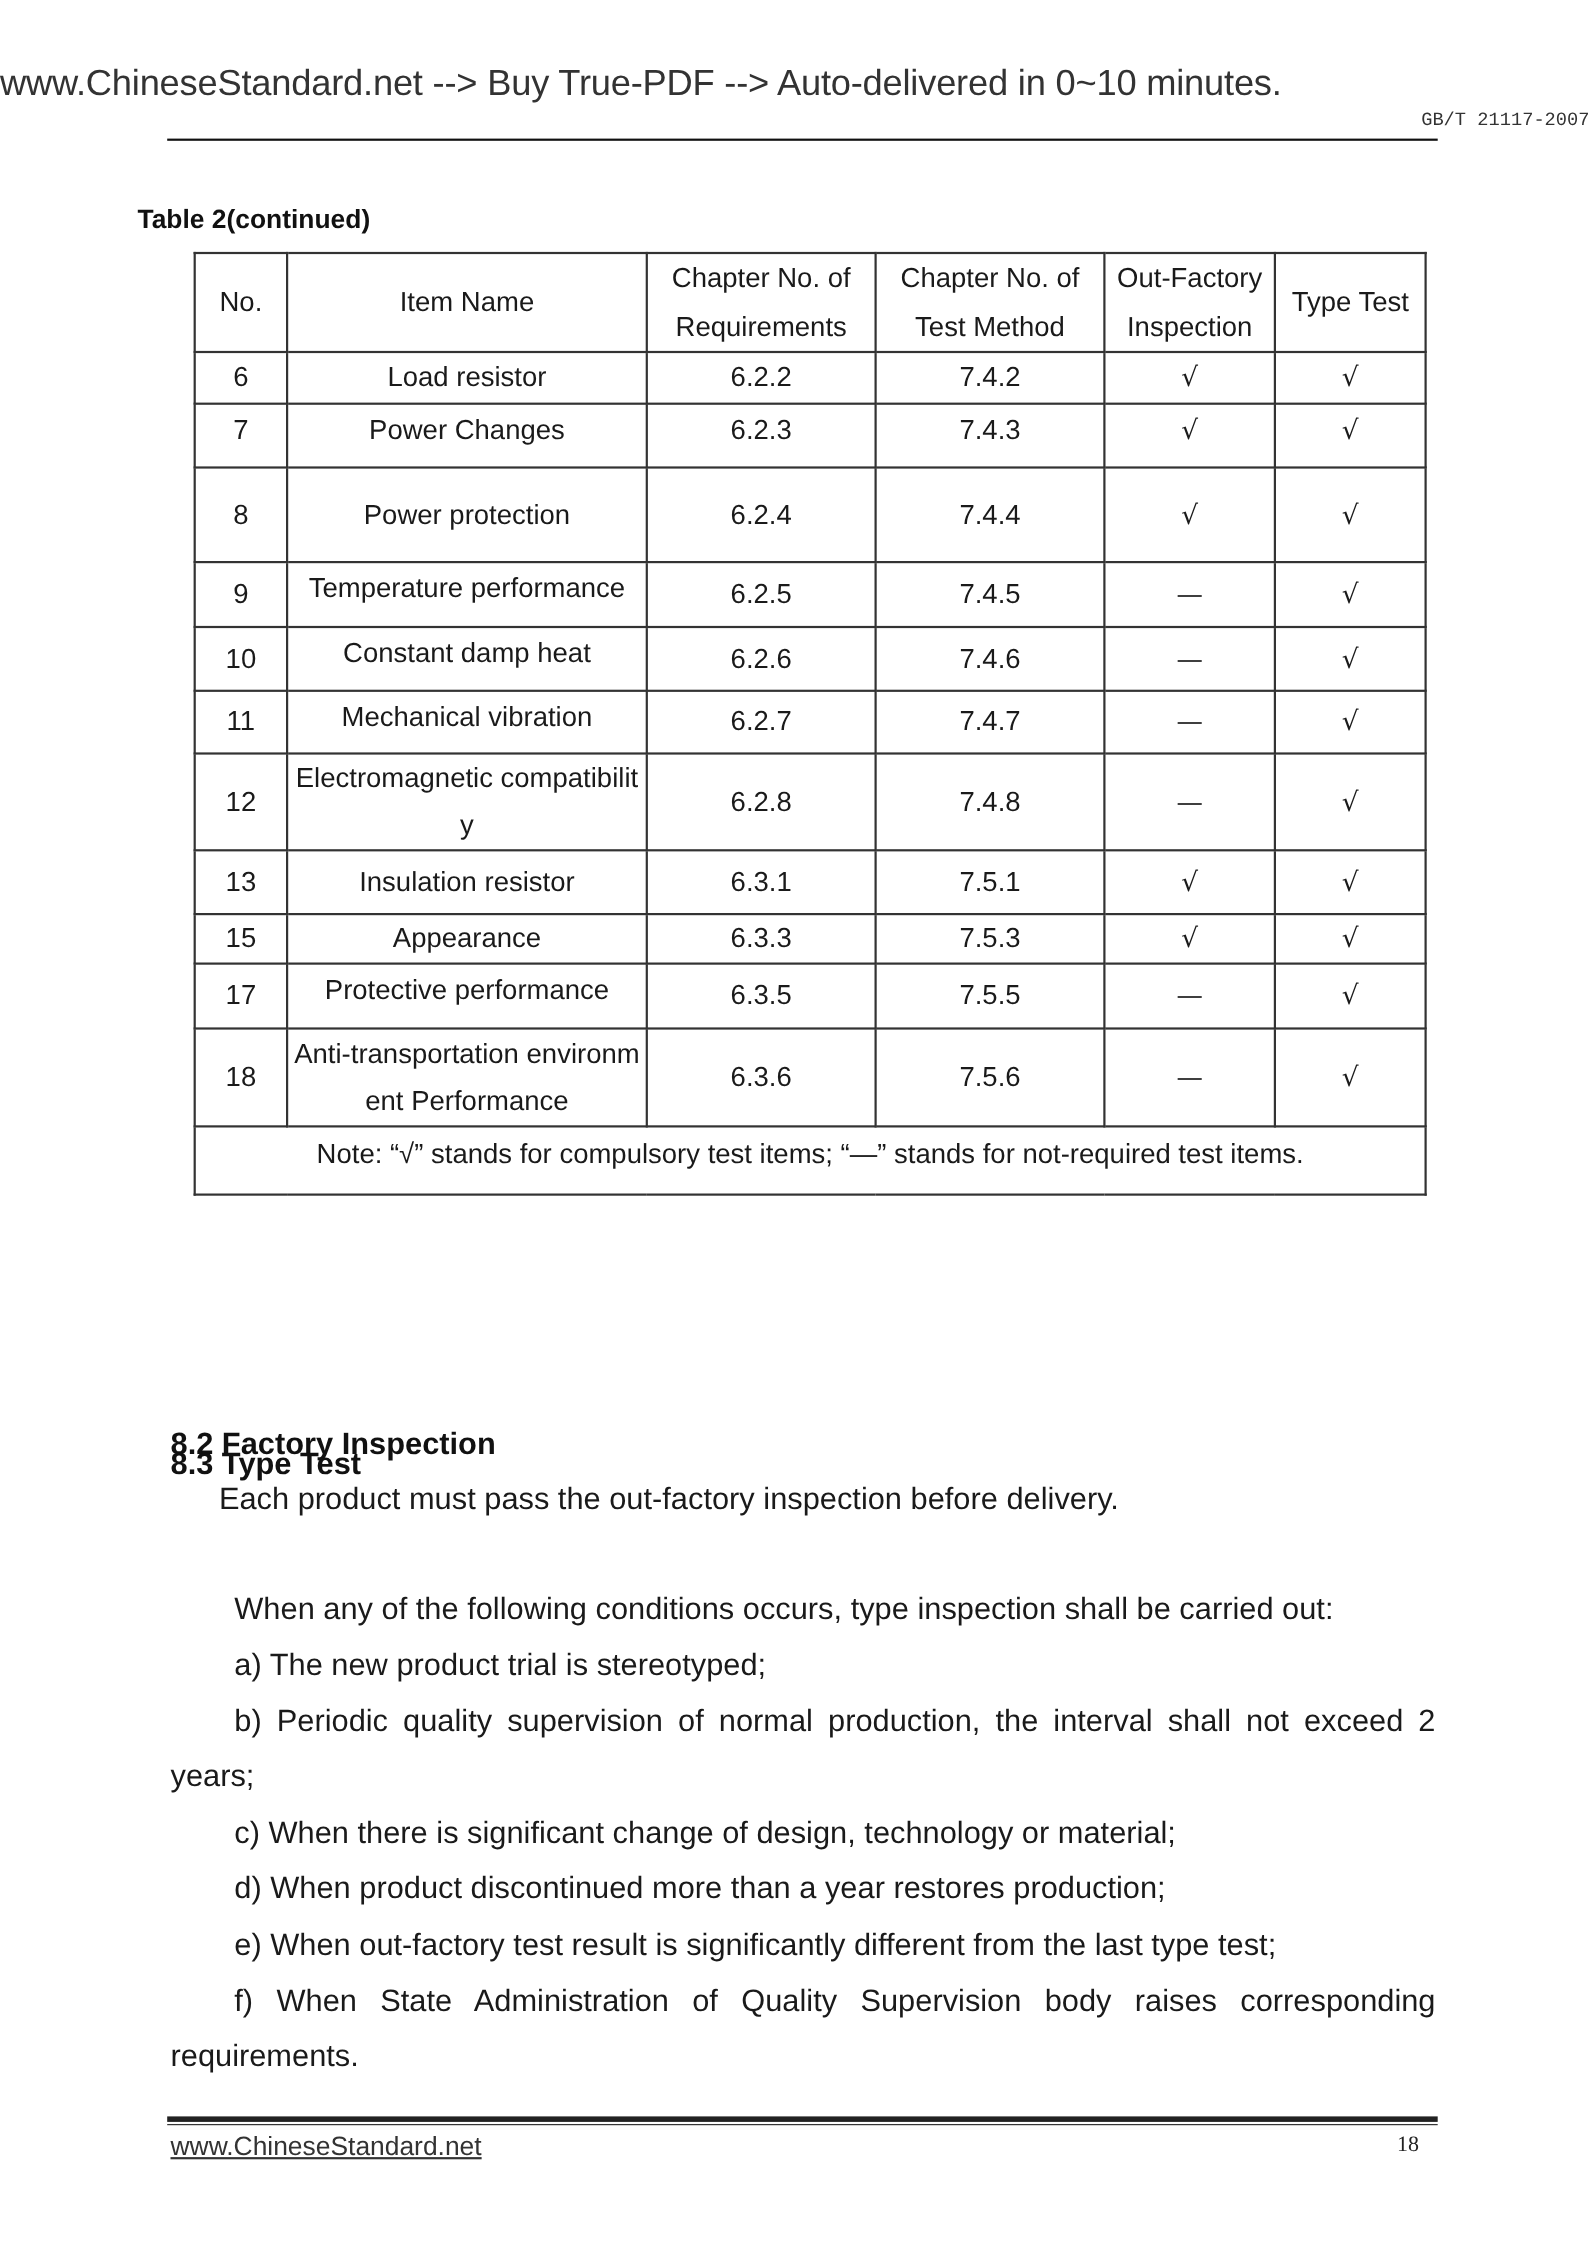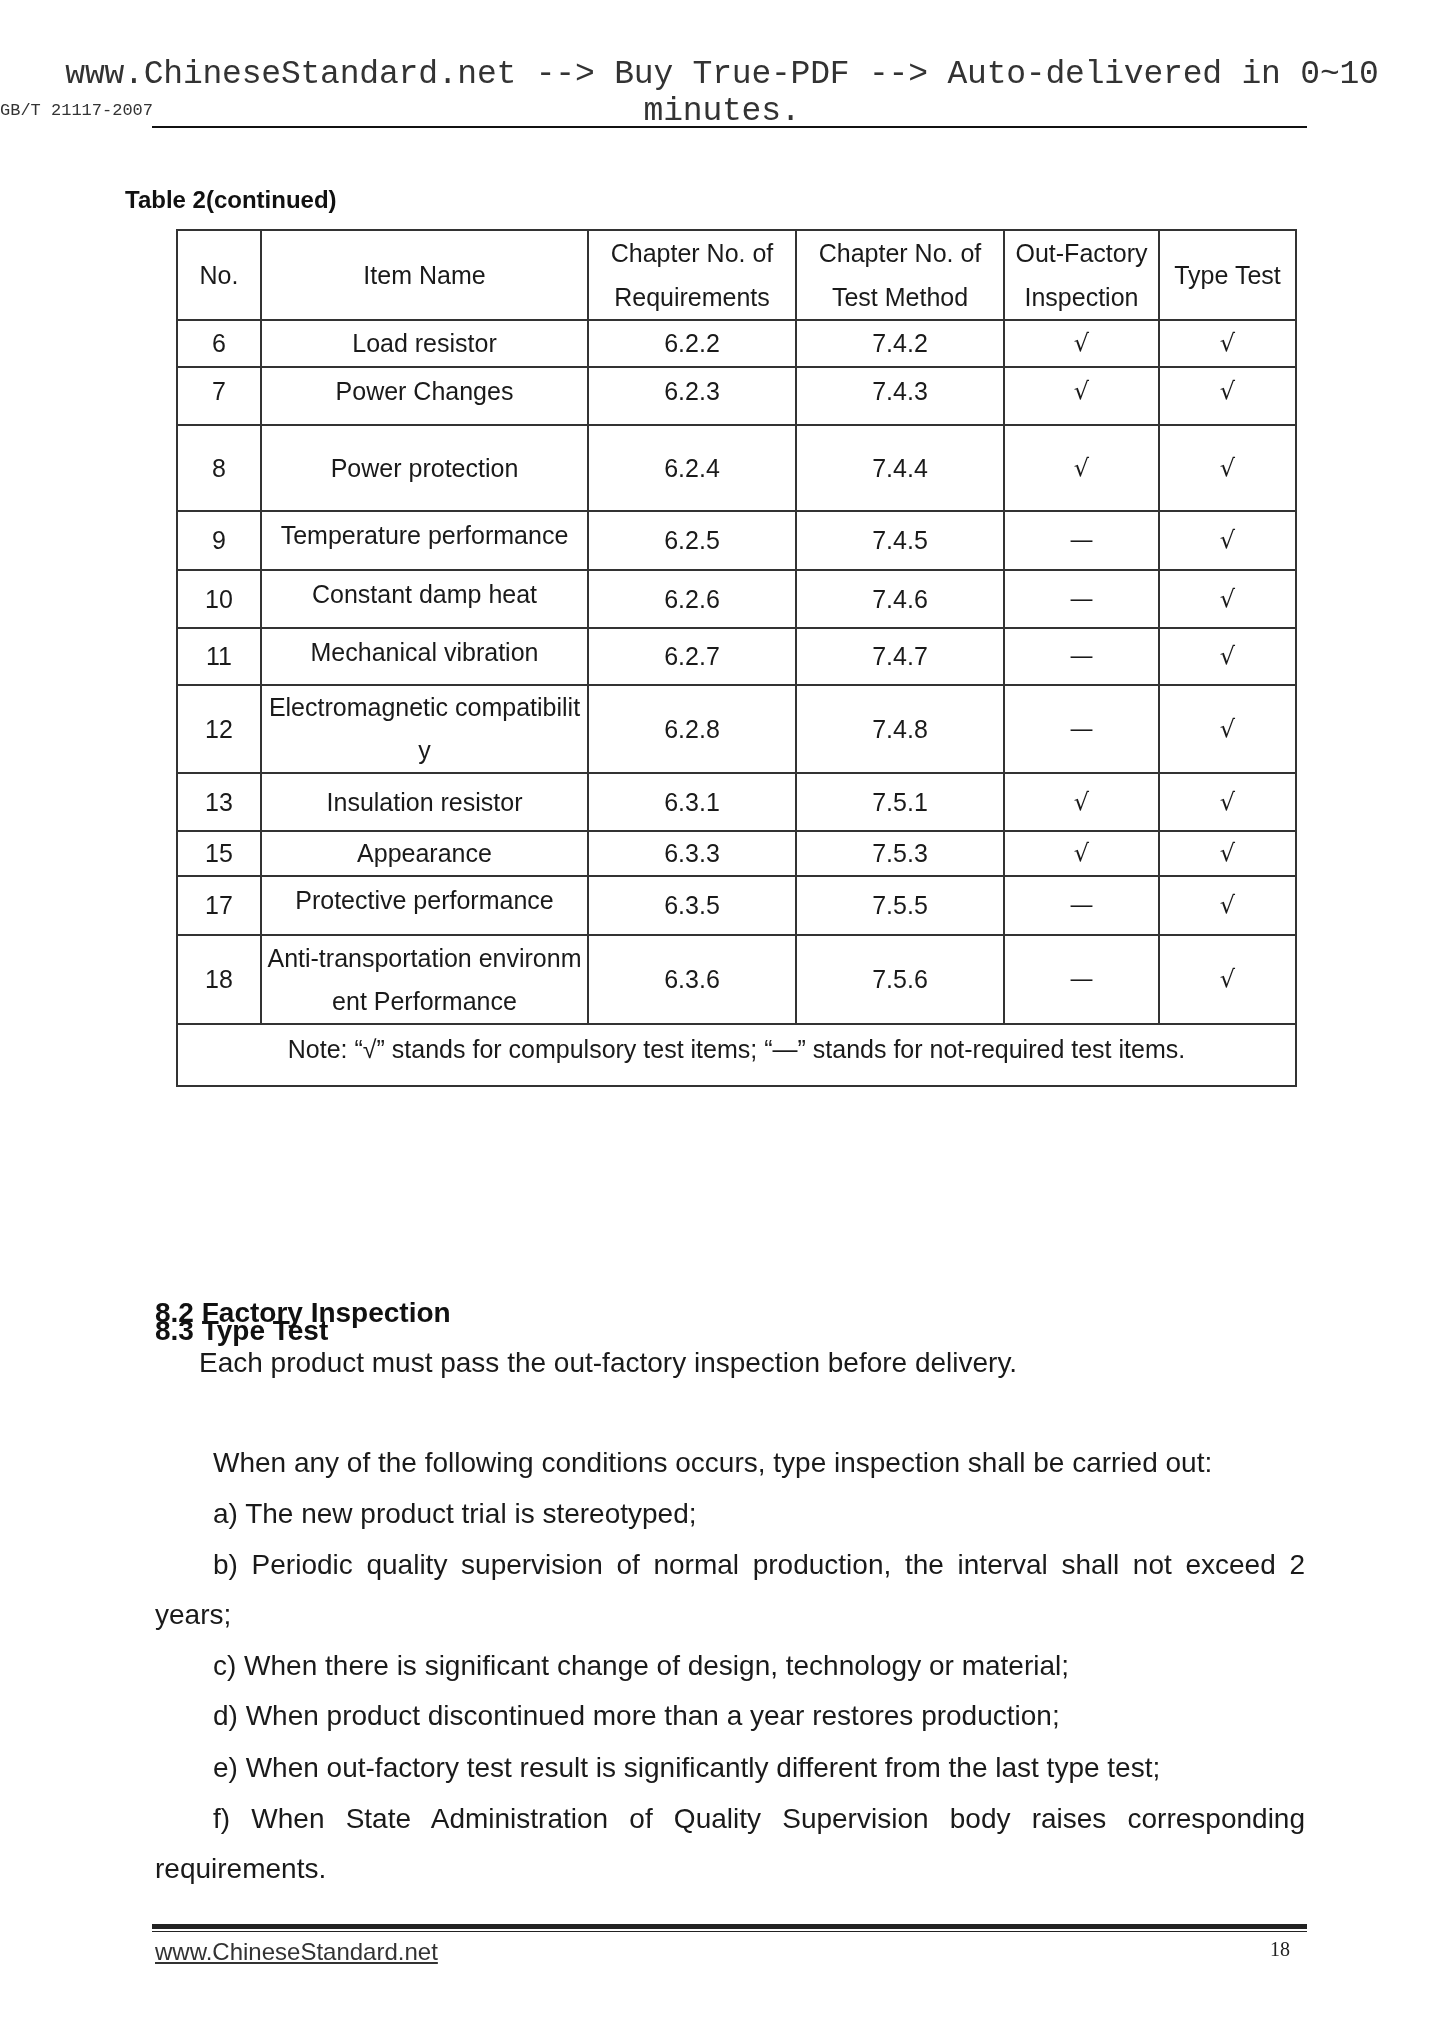--- a/index.html
+++ b/index.html
@@ -2,26 +2,26 @@
 <html><head>
 <meta charset="utf-8">
 <style>
   html, body { margin: 0; padding: 0; background: #ffffff; }
   body {
     width: 1445px; height: 2043px; position: relative; overflow: hidden;
     font-family: "Liberation Sans", sans-serif; color: #111111;
   }
   .abs { position: absolute; }
   .banner {
-    left: 0; width: 1444px; top: 56px; text-align: center;
+    left: 0; width: 1444px; top: 56px; 
     font-size: 33px; color: #333333; letter-spacing: -0.2px;
-    font-family: Liberation Mono, monospace;
+    font-family: Liberation Sans, sans-serif;
   }
   .std-code {
-    left: 0; width: 1445px; top: 101px; text-align: left;
+    left: 0; width: 1445px; top: 101px; text-align: right;
     font-size: 17px; color: #333333; font-family: "Liberation Mono", monospace;
   }
   .header-rule { left: 152px; width: 1155px; top: 126px; height: 2px; background: #111111; }
   .table-title { left: 125px; top: 186px; font-size: 24px; font-weight: bold; }
 
   table.spec {
     position: absolute; left: 176px; top: 229px;
     border-collapse: collapse; table-layout: fixed;
     font-size: 25px; color: #1a1a1a;
   }

